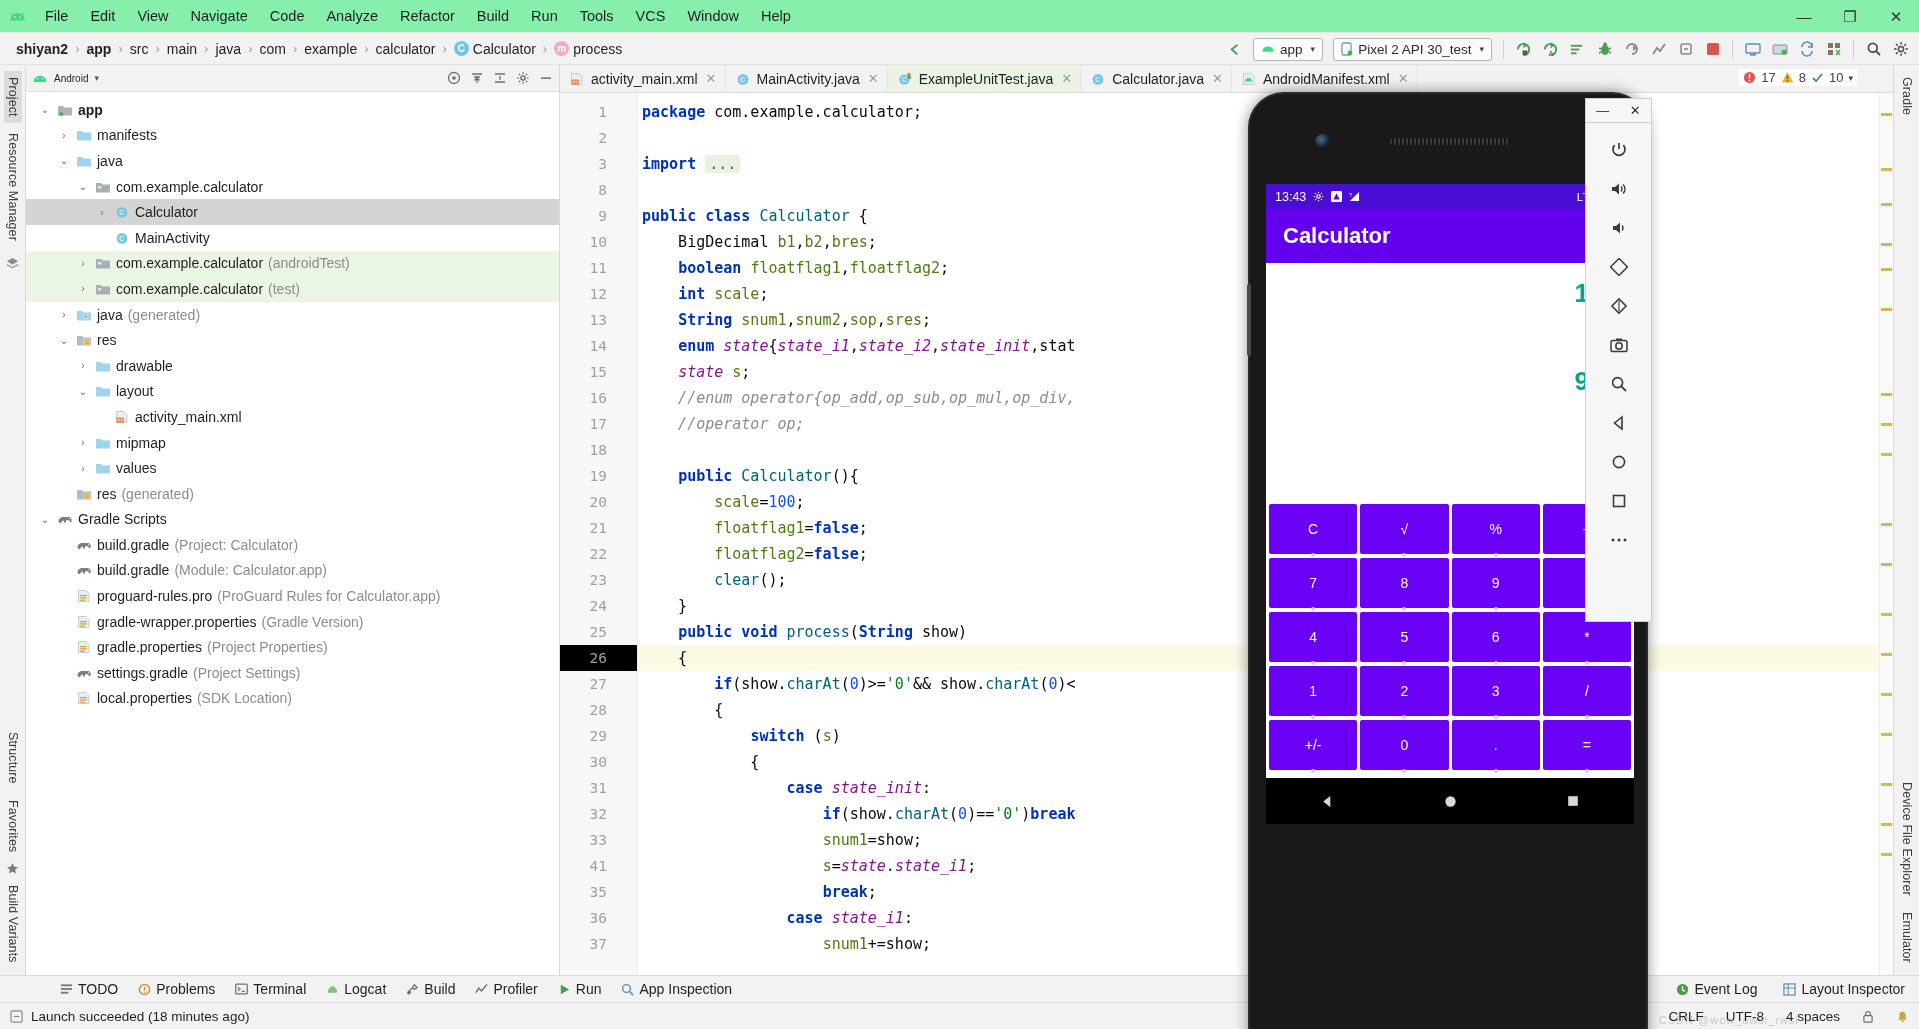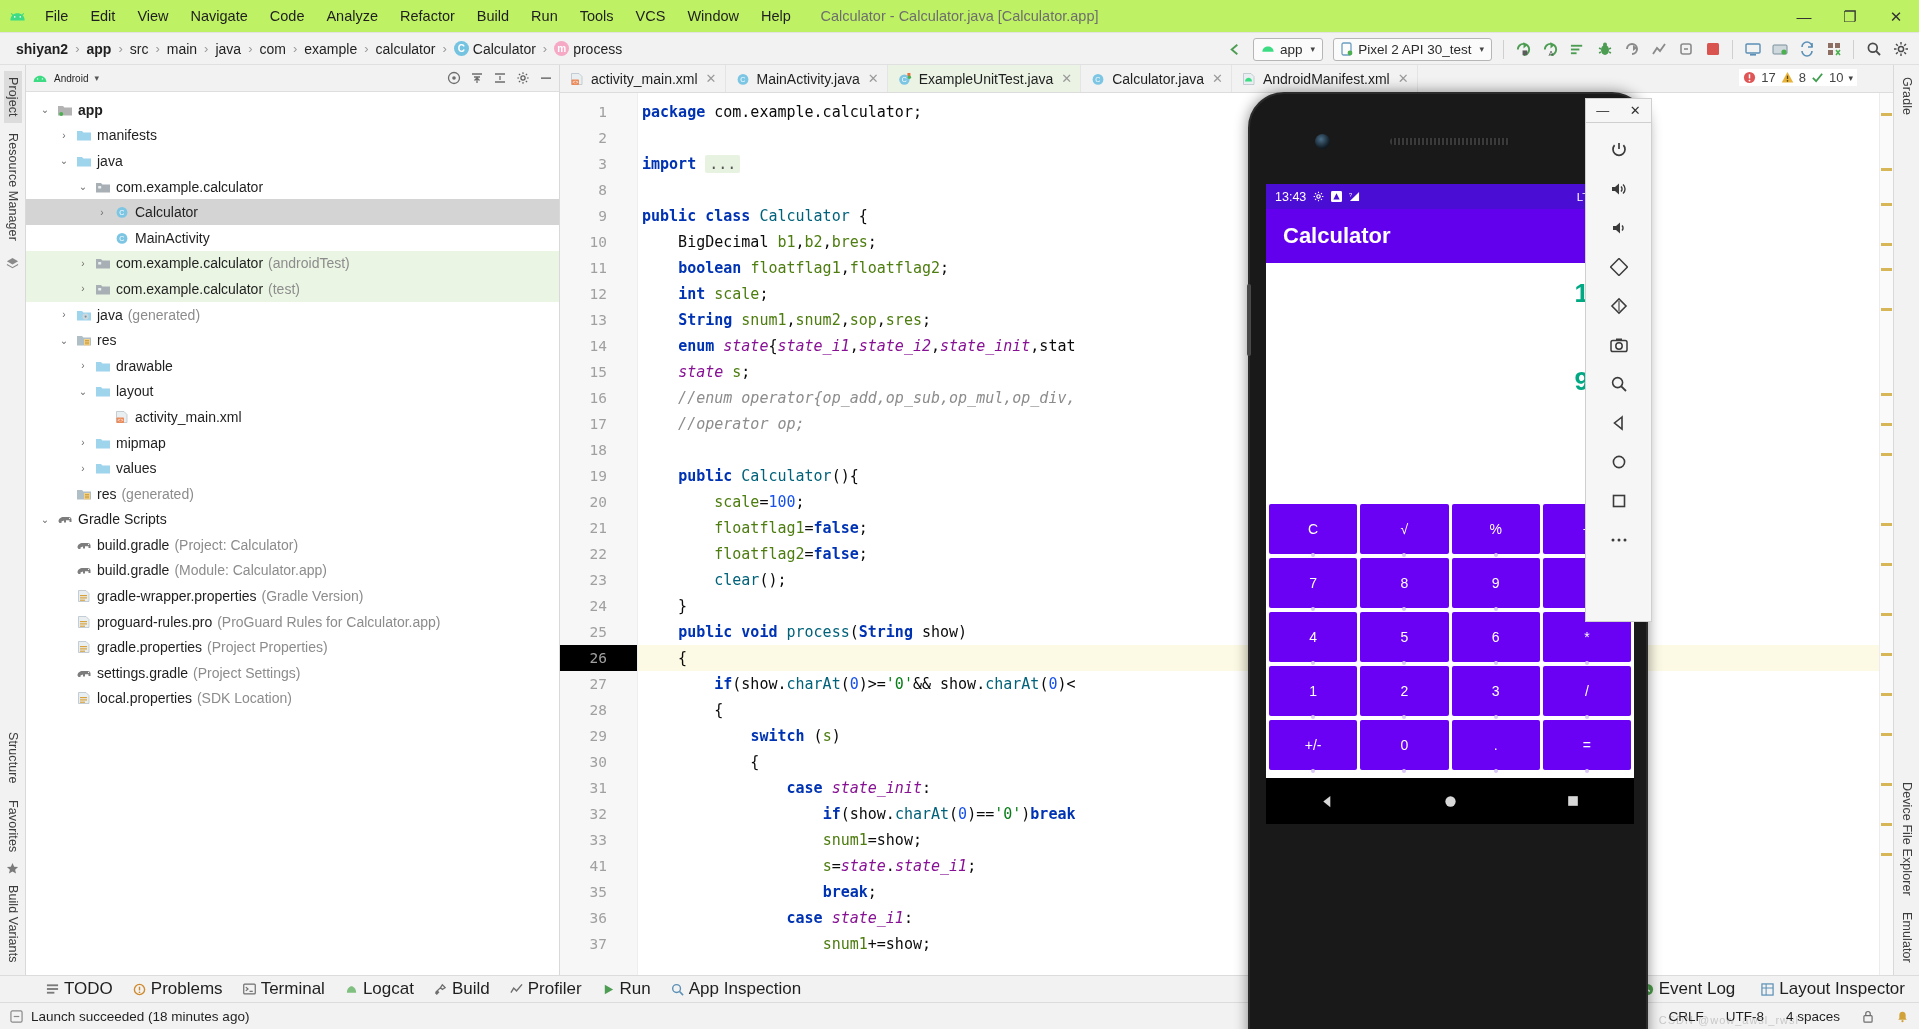--- a/index.html
+++ b/index.html
@@ -7,21 +7,21 @@
   body {
     font-family: "Liberation Sans", sans-serif;
     font-size: 13.5px;
     color:#2b2b2b;
     background:#f2f2f2;
   }
   .app { position:relative; width:1919px; height:1029px; display:flex; flex-direction:column; }
 
   
   .menubar {
-    height:33px; background:#bef264; display:flex; align-items:center;
+    height:33px; background:#86efac; display:flex; align-items:center;
     border-bottom:1px solid #e3e3e3; position:relative; flex:0 0 33px;
   }
   .and-logo { width:34px; display:flex; justify-content:center; align-items:center; }
   .menu-items { display:flex; align-items:center; gap:0px; }
   .menu-items > div { padding:3px 11px; font-size:14.5px; color:#1f1f1f; cursor:default; }
   .win-title {
     position:absolute; left:0; right:0; text-align:center; font-size:14.5px;
     color:#6e6e6e; pointer-events:none;
   }
   .win-btns { position:absolute; right:0; top:0; height:33px; display:flex; align-items:center; }
@@ -181,21 +181,21 @@
   .navbar-and { position:absolute; bottom:0; left:0; width:100%; height:46px; background:#000;
      display:flex; align-items:center; justify-content:space-around; }
   .navbar-and .n { color:#dcdcdc; }
   .phone .chin { position:absolute; bottom:20px; left:50%; transform:translateX(-50%);
      width:150px; height:6px; background:#2e2e2e; border-radius:4px; }
   .phone .sidebtn { position:absolute; left:-3px; top:190px; width:4px; height:72px; background:#4a4a4a; border-radius:2px; }
 
   
   .bottombar {
     height:27px; background:#f2f2f2; border-top:1px solid #dcdcdc; display:flex; align-items:center;
-    padding-left:36px; gap:0; flex:0 0 27px; position:relative; font-size:17px;
+    padding-left:50px; gap:0; flex:0 0 27px; position:relative; font-size:14px;
   }
   .bb { display:flex; align-items:center; gap:5px; padding:3px 10px; color:#1f1f1f; }
   .bb-right { position:absolute; right:10px; display:flex; align-items:center; gap:18px; }
 
   
   .statusline {
     height:27px; background:#f2f2f2; border-top:1px solid #dcdcdc; display:flex; align-items:center;
     padding:0 10px; font-size:13.5px; color:#1f1f1f; gap:8px; flex:0 0 27px; position:relative;
   }
   .statusline .right { position:absolute; right:10px; display:flex; align-items:center; gap:22px; }
@@ -224,21 +224,20 @@
       <div>Code</div>
       <div>Analyze</div>
       <div>Refactor</div>
       <div>Build</div>
       <div>Run</div>
       <div>Tools</div>
       <div>VCS</div>
       <div>Window</div>
       <div>Help</div>
     </div>
-    <div class="win-title">Calculator - Calculator.java [Calculator.app]</div>
     <div class="win-btns">
       <div>—</div>
       <div>❐</div>
       <div class="close">✕</div>
     </div>
   </div>
 
   <div class="navbar">
     <div class="crumbs">
       <div class="c bold">shiyan2</div>
@@ -648,35 +647,35 @@
           <div class="node" style="padding-left: 31px;">
             <span class="arrow"></span>
             <span class="ic">
               <svg width="16" height="14" viewBox="0 0 16 14">
                 <path d="M2.5 1.5 L10 1.5 L13 4.5 L13 12.5 L2.5 12.5 Z" fill="#e9eef1" stroke="#b7c3c9" stroke-width=".8"></path>
                 <rect x="4" y="6" width="7" height="1.2" fill="#d8a13a"></rect>
                 <rect x="4" y="8.3" width="7" height="1.2" fill="#d8a13a"></rect>
                 <rect x="4" y="10.6" width="5" height="1.2" fill="#d8a13a"></rect>
               </svg>
             </span>
-            <span class="nm">gradle-wrapper.properties</span>
-            <span class="sub">(Gradle Version)</span>
+            <span class="nm">proguard-rules.pro</span>
+            <span class="sub">(ProGuard Rules for Calculator.app)</span>
           </div>
           <div class="node" style="padding-left: 31px;">
             <span class="arrow"></span>
             <span class="ic">
               <svg width="16" height="14" viewBox="0 0 16 14">
                 <path d="M2.5 1.5 L10 1.5 L13 4.5 L13 12.5 L2.5 12.5 Z" fill="#e9eef1" stroke="#b7c3c9" stroke-width=".8"></path>
                 <rect x="4" y="6" width="7" height="1.2" fill="#d8a13a"></rect>
                 <rect x="4" y="8.3" width="7" height="1.2" fill="#d8a13a"></rect>
                 <rect x="4" y="10.6" width="5" height="1.2" fill="#d8a13a"></rect>
               </svg>
             </span>
-            <span class="nm">proguard-rules.pro</span>
-            <span class="sub">(ProGuard Rules for Calculator.app)</span>
+            <span class="nm">gradle-wrapper.properties</span>
+            <span class="sub">(Gradle Version)</span>
           </div>
           <div class="node" style="padding-left: 31px;">
             <span class="arrow"></span>
             <span class="ic">
               <svg width="16" height="14" viewBox="0 0 16 14">
                 <path d="M2.5 1.5 L10 1.5 L13 4.5 L13 12.5 L2.5 12.5 Z" fill="#e9eef1" stroke="#b7c3c9" stroke-width=".8"></path>
                 <rect x="4" y="6" width="7" height="1.2" fill="#d8a13a"></rect>
                 <rect x="4" y="8.3" width="7" height="1.2" fill="#d8a13a"></rect>
                 <rect x="4" y="10.6" width="5" height="1.2" fill="#d8a13a"></rect>
               </svg>

